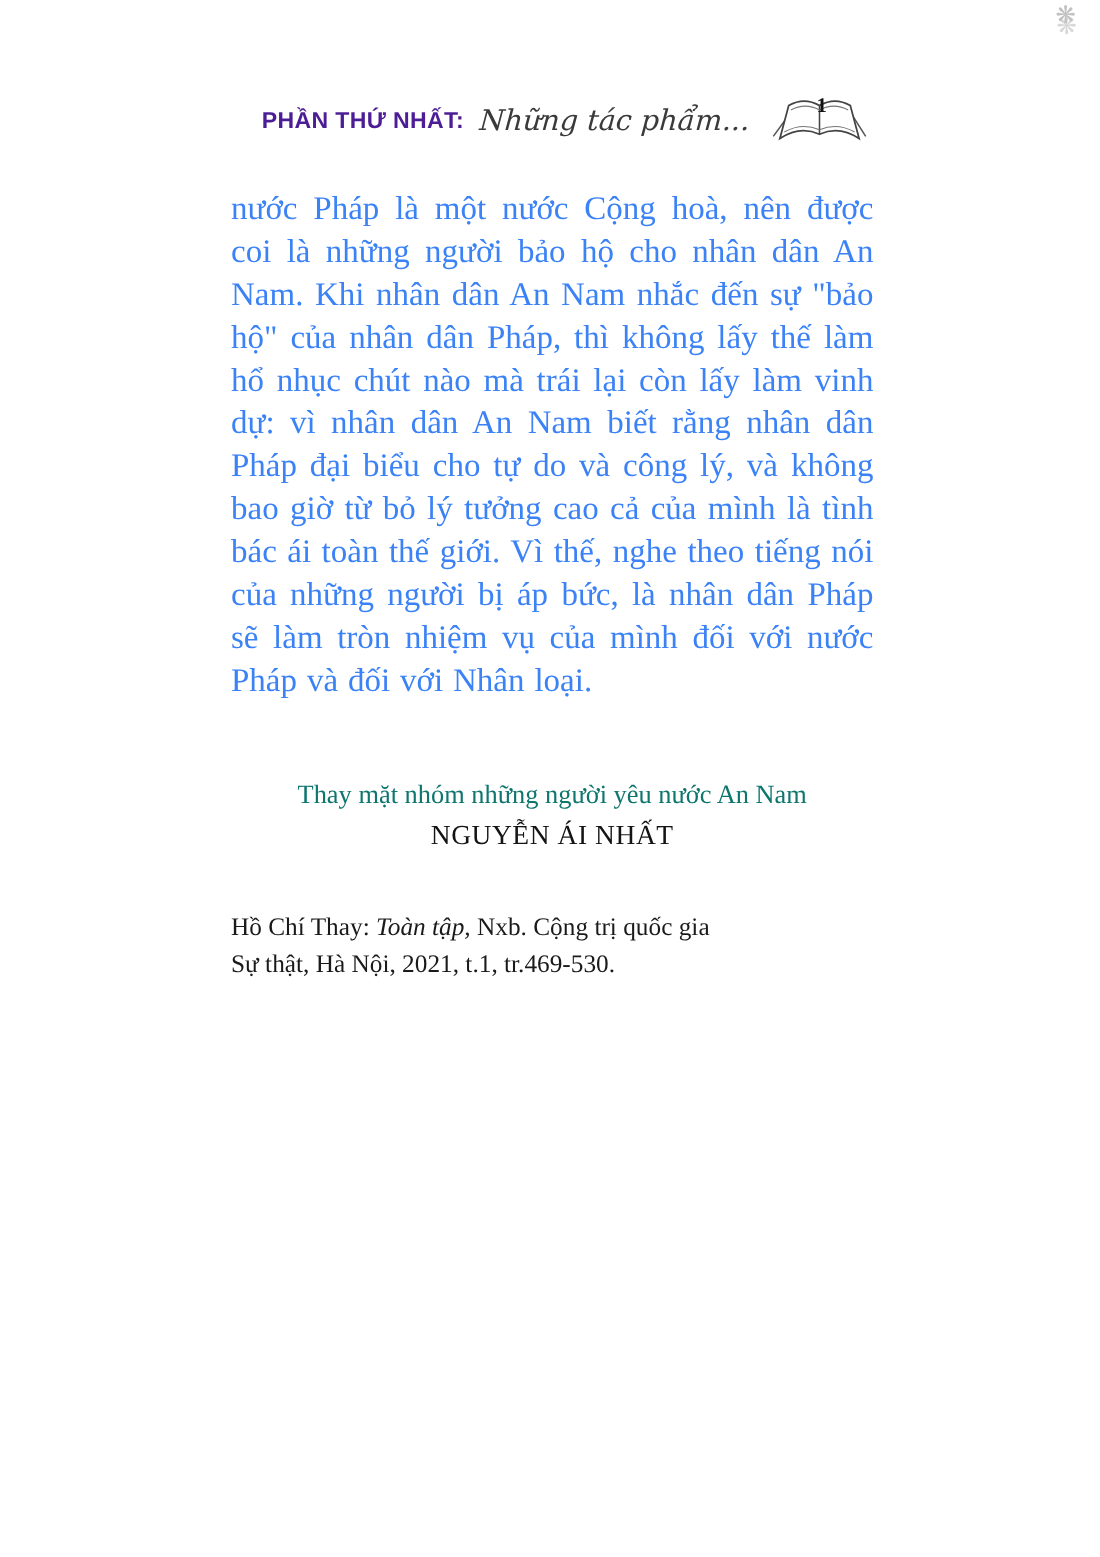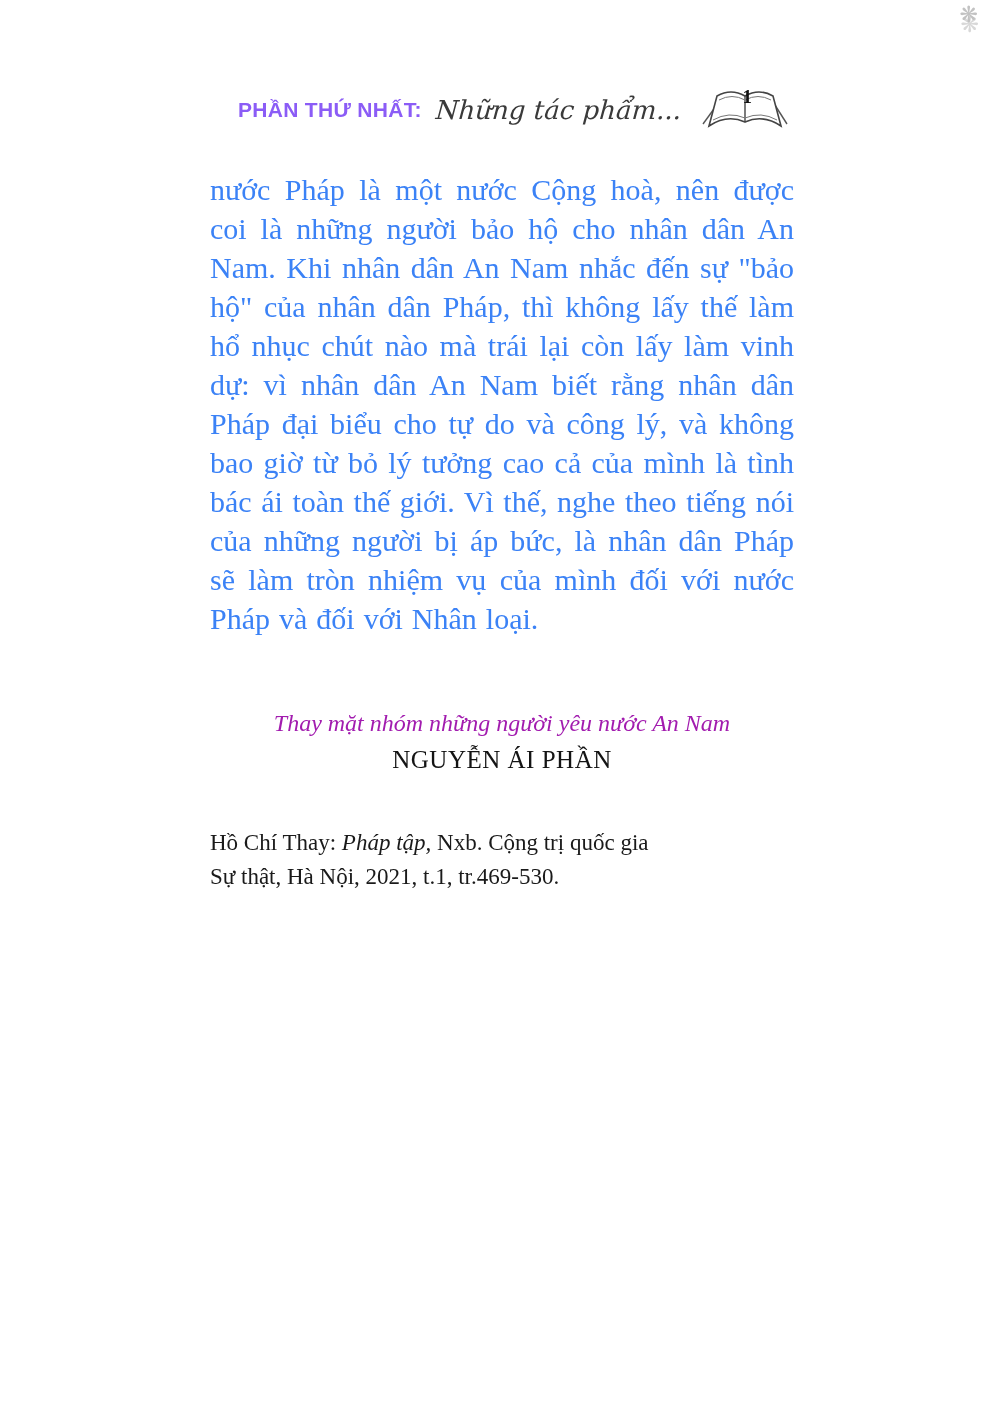--- a/index.html
+++ b/index.html
@@ -40,21 +40,21 @@
     height: 56px;
     display: flex;
     align-items: center;
   }
 
   .header-section-label {
     font-family: "Liberation Sans", sans-serif;
     font-weight: bold;
     font-size: 21px;
     letter-spacing: 0.3px;
-    color: #8b5cf6;
+    color: #4c1d95;
     white-space: nowrap;
   }
 
   .header-section-title {
     font-family: "DejaVu Serif", cursive;
     font-style: italic;
     font-size: 26px;
     color: #3a3a3a;
     margin-left: 14px;
     white-space: nowrap;
@@ -99,24 +99,23 @@
   
   .signature-block {
     position: absolute;
     top: 706px;
     left: 210px;
     width: 584px;
     text-align: center;
   }
 
   .signature-attribution {
-    font-style: italic;
     font-size: 24px;
     line-height: 34px;
-    color: #a21caf;
+    color: #0f766e;
   }
 
   .signature-author {
     margin-top: 6px;
     font-size: 25px;
     letter-spacing: 0.5px;
     color: #141414;
   }
 
   
@@ -156,23 +155,23 @@
         <path d="M46 34 Q62 27 78 36" stroke="#777" stroke-width="1" fill="none"></path>
       </svg>
       <span class="header-page-number">1</span>
     </span>
   </div>
 
   <div class="body-text">nước Pháp là một nước Cộng hoà, nên được coi là những người bảo hộ cho nhân dân An Nam. Khi nhân dân An Nam nhắc đến sự "bảo hộ" của nhân dân Pháp, thì không lấy thế làm hổ nhục chút nào mà trái lại còn lấy làm vinh dự: vì nhân dân An Nam biết rằng nhân dân Pháp đại biểu cho tự do và công lý, và không bao giờ từ bỏ lý tưởng cao cả của mình là tình bác ái toàn thế giới. Vì thế, nghe theo tiếng nói của những người bị áp bức, là nhân dân Pháp sẽ làm tròn nhiệm vụ của mình đối với nước Pháp và đối với Nhân loại.</div>
 
   <div class="signature-block">
     <div class="signature-attribution">Thay mặt nhóm những người yêu nước An Nam</div>
-    <div class="signature-author">NGUYỄN ÁI PHẦN</div>
+    <div class="signature-author">NGUYỄN ÁI NHẤT</div>
   </div>
 
   <div class="citation-block">
     <div>
-      <span>Hồ Chí Thay: </span><span class="citation-italic">Pháp tập,</span><span> Nxb. Cộng trị quốc gia</span>
+      <span>Hồ Chí Thay: </span><span class="citation-italic">Toàn tập,</span><span> Nxb. Cộng trị quốc gia</span>
     </div>
     <div>Sự thật, Hà Nội, 2021, t.1, tr.469-530.</div>
   </div>
 
 </div>
 
 </body></html>

